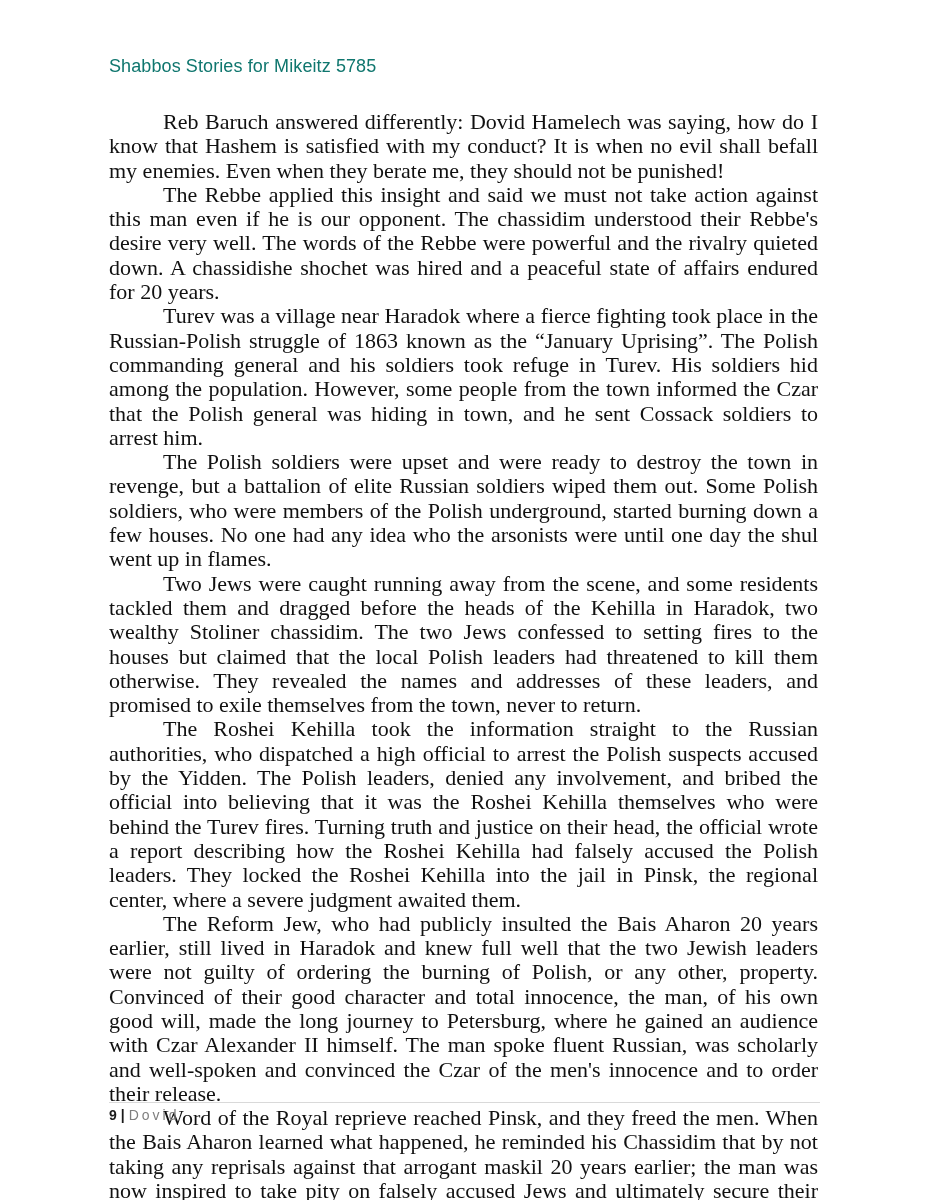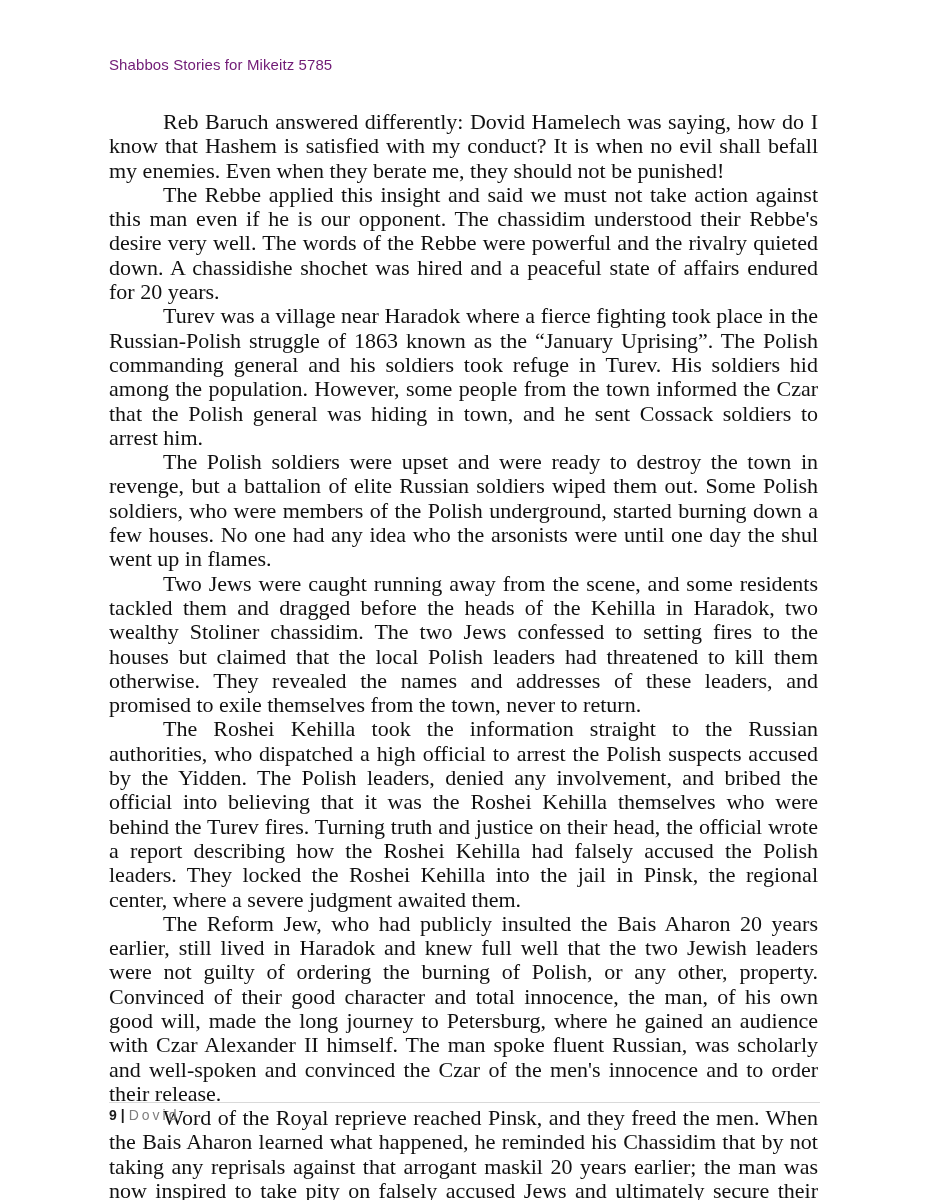--- a/index.html
+++ b/index.html
@@ -19,22 +19,22 @@
       top: 0;
       width: 927px;
       height: 1200px;
       background: #ffffff;
     }
     .running-header {
       position: absolute;
       left: 109px;
       top: 56px;
       font-family: "Liberation Sans", sans-serif;
-      font-size: 15px;
-      color: #701a75;
+      font-size: 18px;
+      color: #0f766e;
       letter-spacing: 0.1px;
     }
     .body-text {
       position: absolute;
       left: 109px;
       top: 110px;
       width: 709px;
       font-family: "Liberation Serif", serif;
       font-size: 22px;
       line-height: 24.3px;

